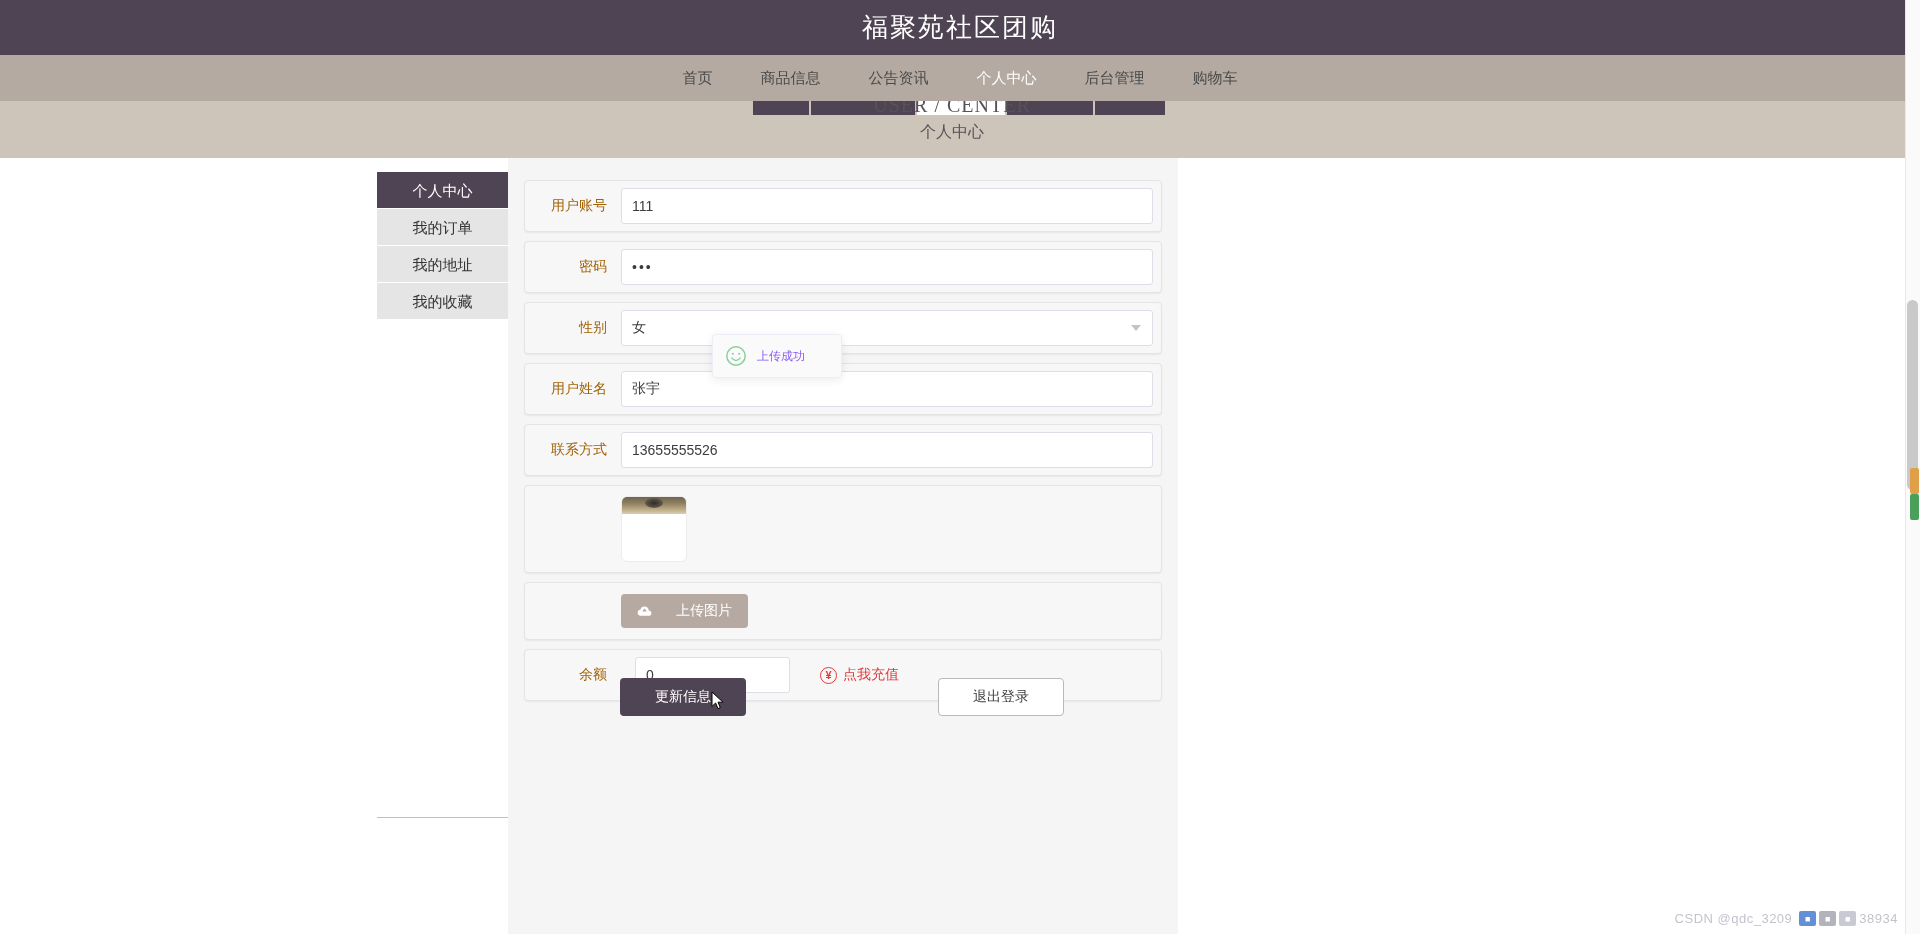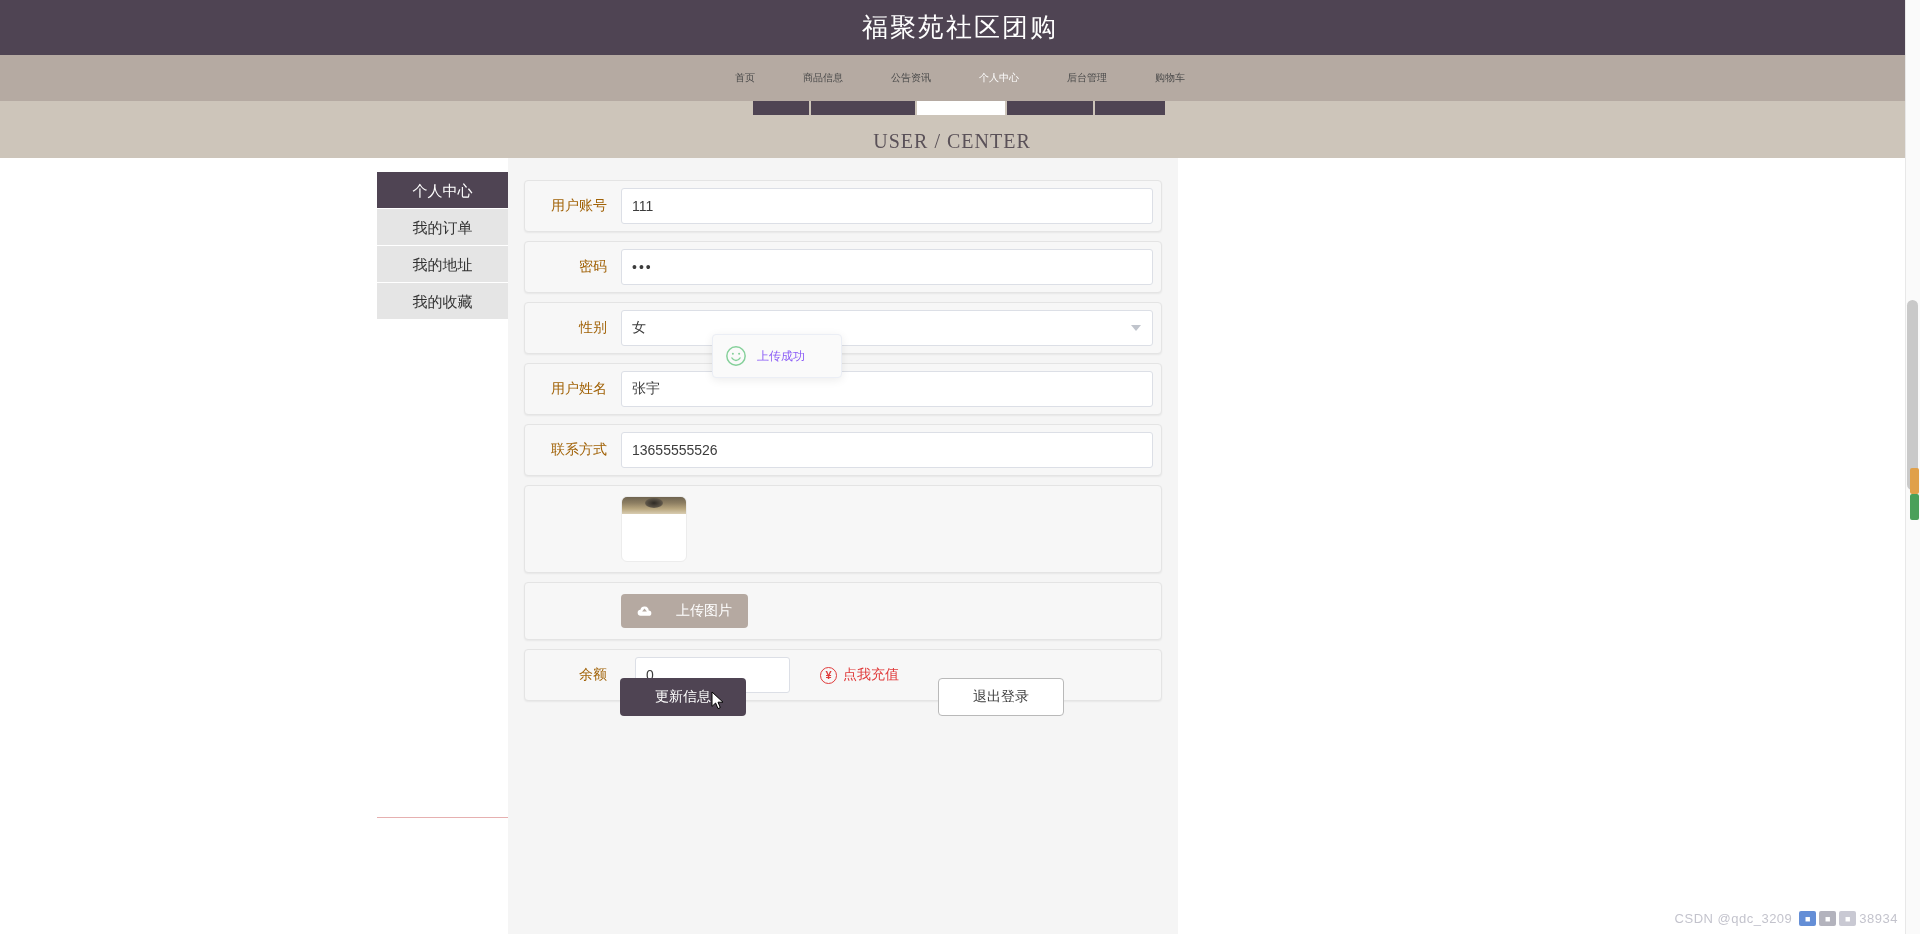--- a/index.html
+++ b/index.html
@@ -20,33 +20,33 @@
     color: #ffffff; font-size: 26px; letter-spacing: 2px; font-weight: 400;
   }
 
   
   .nav-bar {
     height: 46px; background: #b5aaa2; position: relative;
     display: flex; align-items: center; justify-content: center;
   }
   .nav-inner { display: flex; gap: 0; }
   .nav-item {
-    color: #4a4a4a; font-size: 10px; padding: 4px 24px; line-height: 46px;
+    color: #4a4a4a; font-size: 15px; padding: 4px 24px; line-height: 46px;
     cursor: pointer; user-select: none; position: relative;
   }
   .nav-item.active { color: #ffffff; }
 
   
   .banner {
     position: relative; height: 57px; background: #cdc5ba;
     overflow: hidden;
   }
   .banner-text {
     position: absolute; left: 0; right: 16px; top: -10px;
-    text-align: center; color: #5a5158; margin-top: 36px;
+    text-align: center; color: #5a5158;
   }
   .banner-en {
     font-family: "Liberation Serif", "DejaVu Serif", serif;
     font-size: 20px; letter-spacing: 1px; display:block; line-height: 28px;
   }
   .banner-cn { font-size: 16px; display:block; line-height: 26px; }
 
   
   .nav-chips {
     position: absolute; top: 0; left: 0; width: 100%; height: 14px;

